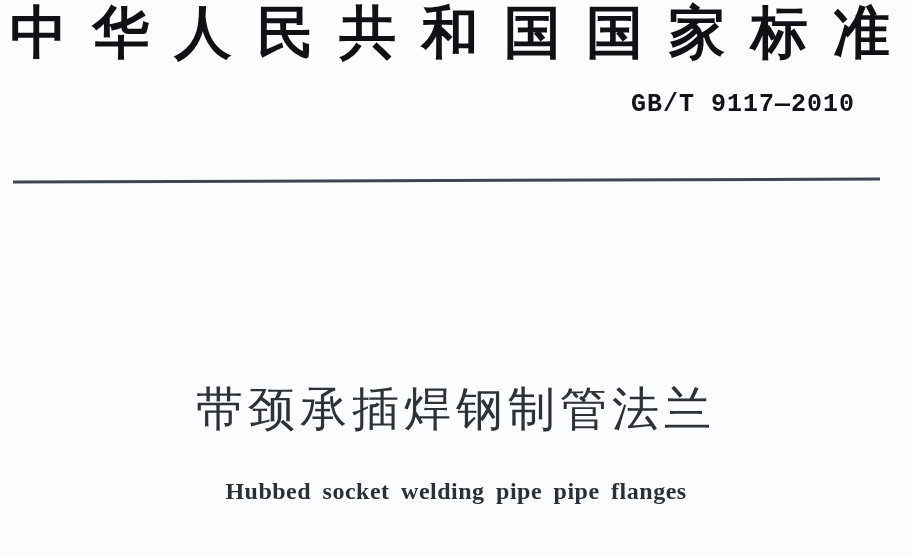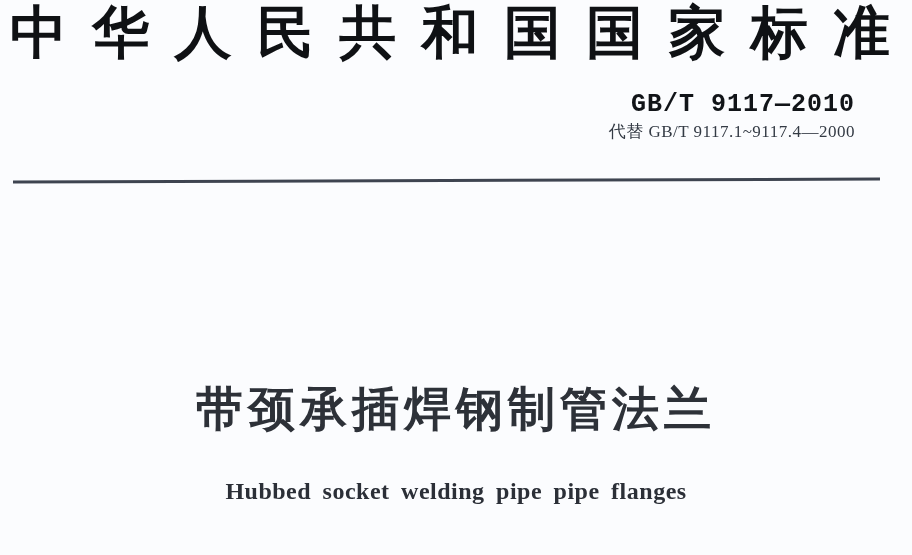--- a/index.html
+++ b/index.html
@@ -76,21 +76,21 @@
 
   
   .main-title-zh {
     position: absolute;
     top: 383px;
     left: 0;
     width: 100%;
     margin: 0;
     text-align: center;
     font-family: "Liberation Sans", sans-serif;
-    font-weight: 700;
+    font-weight: 400;
     font-size: 47px;
     line-height: 52px;
     letter-spacing: 5px;
     color: #2d3138;
     white-space: nowrap;
   }
 
   
   .main-title-en {
     position: absolute;
@@ -123,21 +123,20 @@
       <span>和</span>
       <span>国</span>
       <span>国</span>
       <span>家</span>
       <span>标</span>
       <span>准</span>
     </h1>
 
   <div class="code-block">
     <div class="std-code">GB/T 9117—2010</div>
-    <div class="replaces">代替 GB/T 9117.1~9117.4—2000</div>
   </div>
 
   <div class="rule"></div>
 
   <h2 class="main-title-zh">带颈承插焊钢制管法兰</h2>
 
   <h3 class="main-title-en">Hubbed socket welding pipe pipe flanges</h3>
 
 </div>
 

